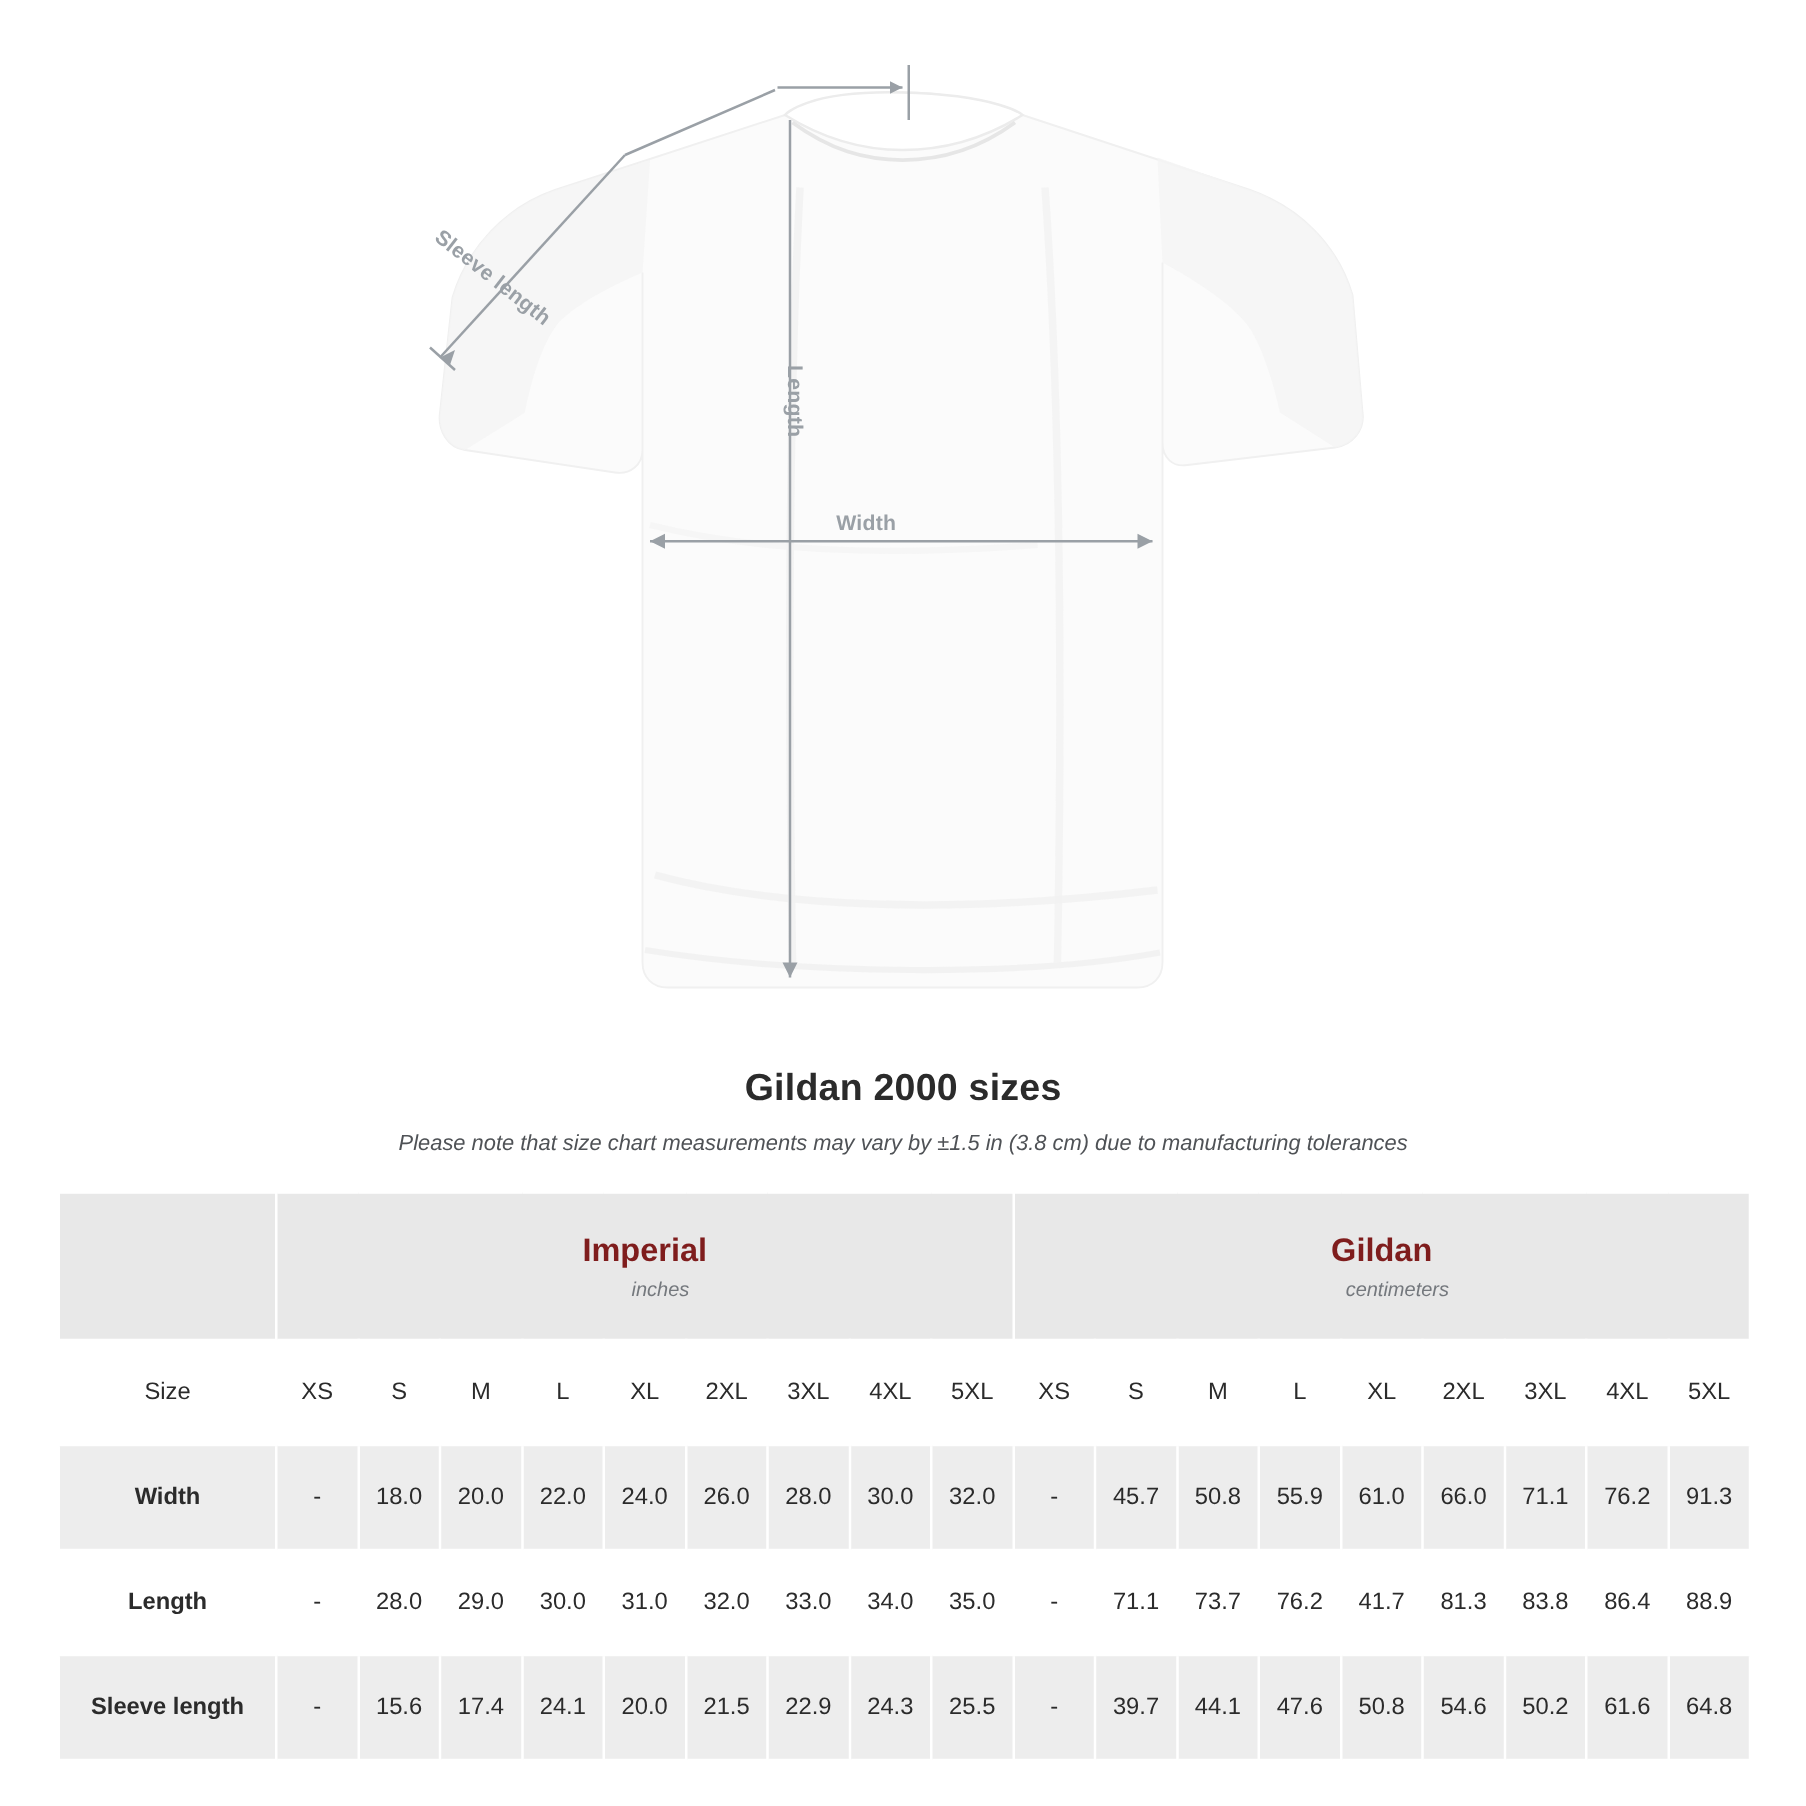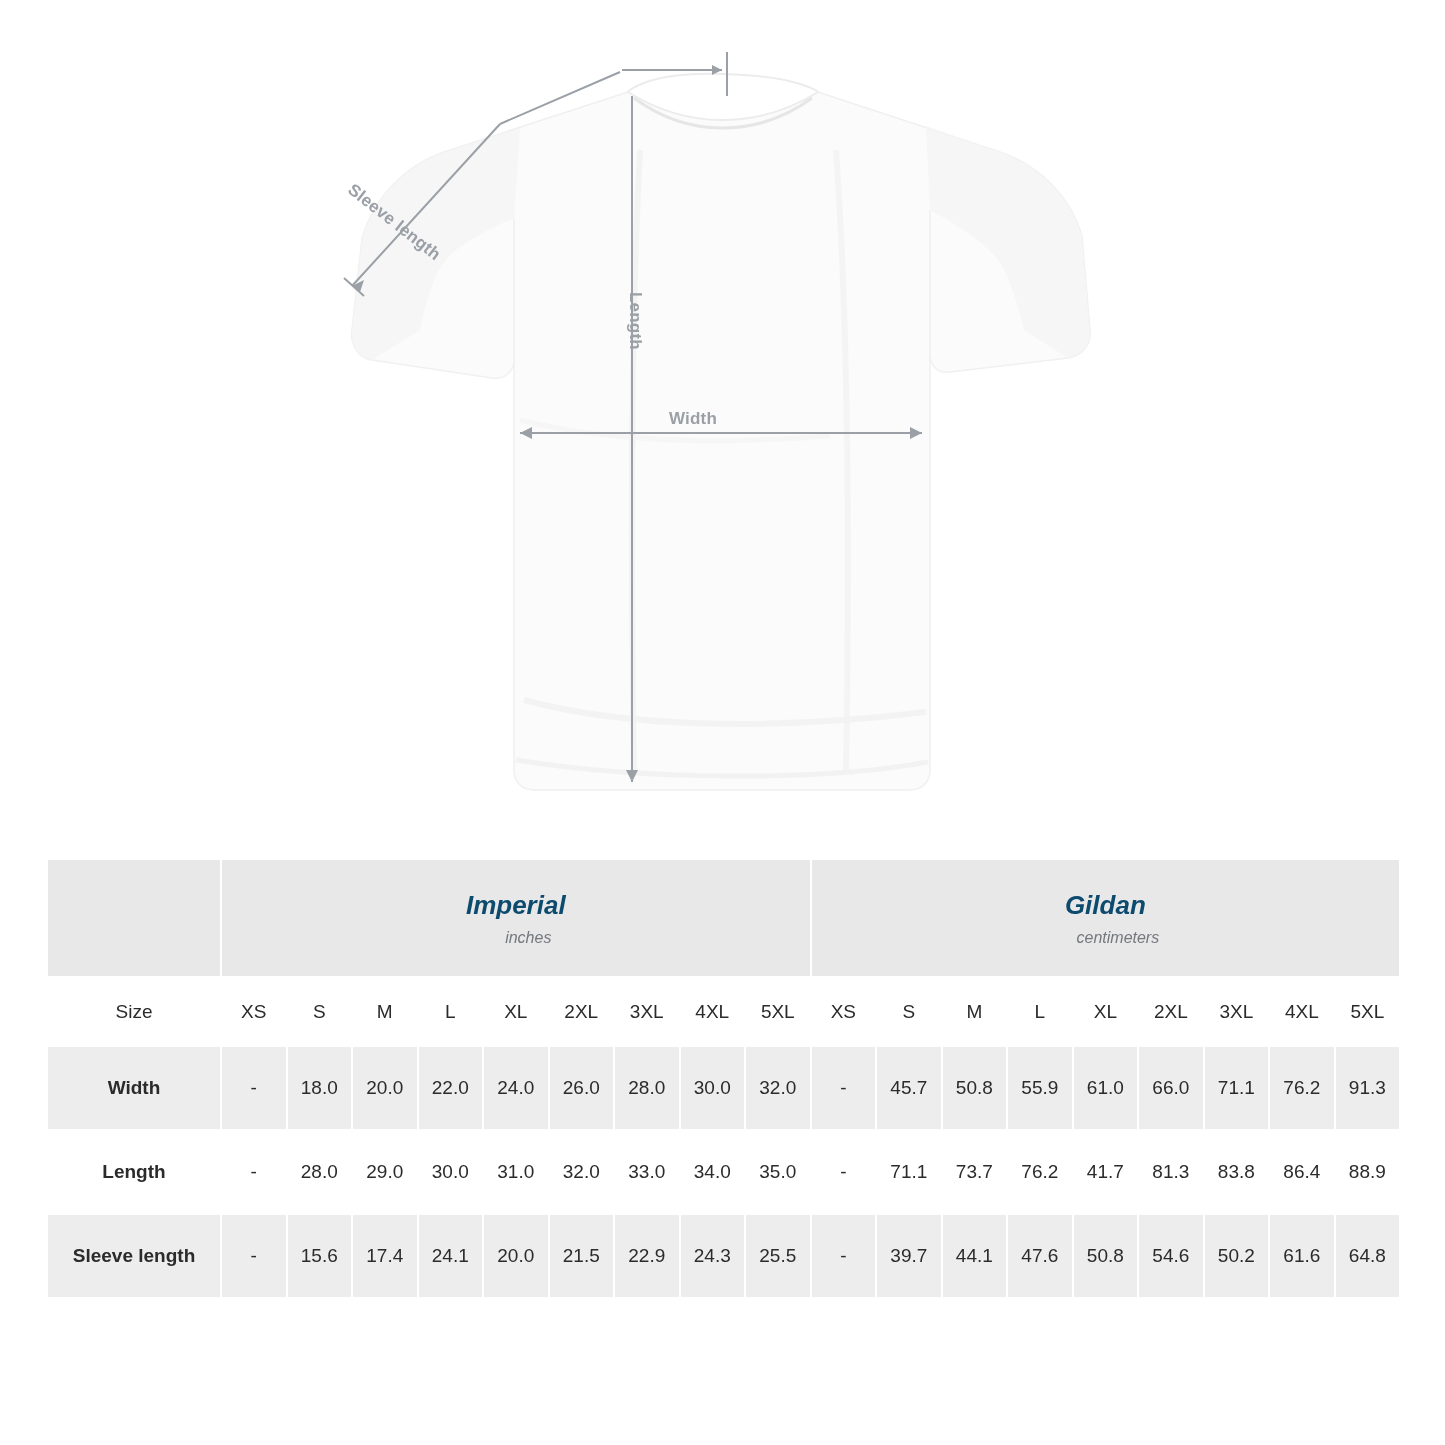--- a/index.html
+++ b/index.html
@@ -77,35 +77,34 @@
     font-weight: normal;
   }
   
   .unit-cell {
     background: #e8e8e8;
     height: 118px;
     vertical-align: middle;
   }
   .unit-name {
     font-size: 26px;
-    font-style: italic;
-    font-weight: bold;
-    color: #0c4a6e;
+    font-weight: bold;
+    color: #7f1d1d;
   }
   .unit-sub {
     font-size: 16px;
     font-style: italic;
     color: #74787d;
     margin-top: 8px;
     margin-left: 25px;
   }
 
   .head-row td {
     background: #ffffff;
-    height: 69px;
+    height: 84px;
     font-weight: bold;
     font-size: 19px;
     color: #2b2b2b;
     vertical-align: middle;
   }
   .head-row td.rowhead { font-size: 19px; }
 
   .data-row td {
     height: 84px;
     vertical-align: middle;
@@ -191,20 +190,24 @@
         <polygon points="520,433 532,427 532,439" fill="#9aa0a6" stroke="none"></polygon>
         <polygon points="922,433 910,427 910,439" fill="#9aa0a6" stroke="none"></polygon>
       </g>
     </svg>
 
     <div class="dim-label" id="label-sleeve">Sleeve length</div>
     <div class="dim-label" id="label-length">Length</div>
     <div class="dim-label" id="label-width">Width</div>
   </div>
 
+  <div class="title-block">
+    <div class="chart-title">Gildan 2000 sizes</div>
+    <div class="chart-note">Please note that size chart measurements may vary by ±1.5 in (3.8 cm) due to manufacturing tolerances</div>
+  </div>
 
   <div class="table-wrap">
     <table class="size-table">
       <colgroup>
         <col class="c-label">
         <col class="c-val">
           <col class="c-val">
           <col class="c-val">
           <col class="c-val">
           <col class="c-val">

